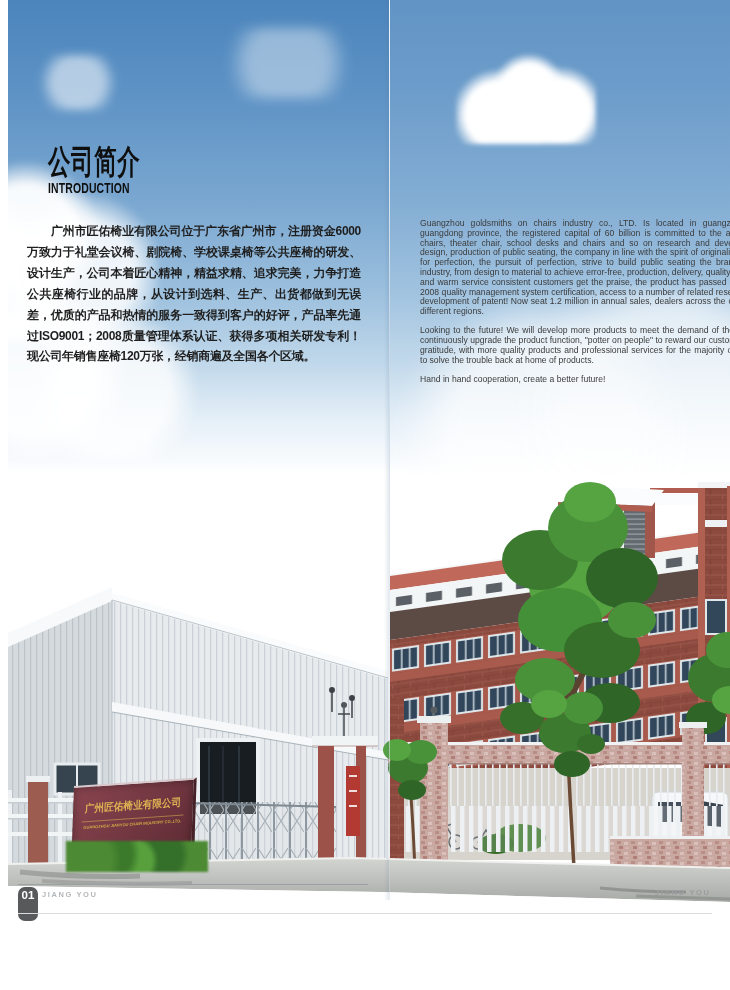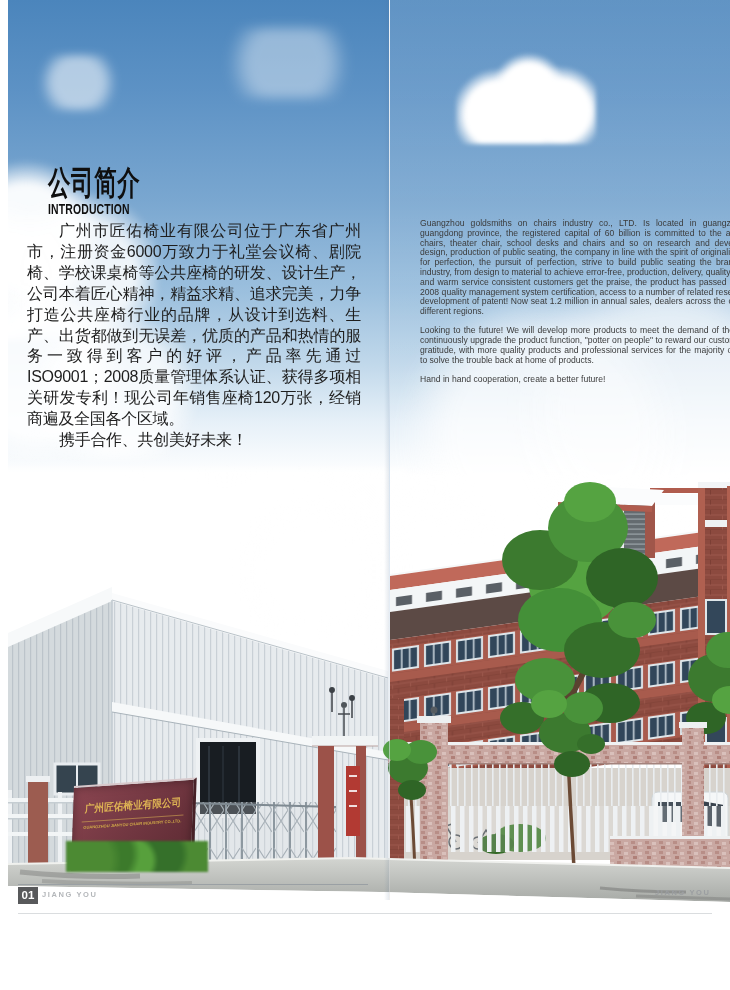--- a/index.html
+++ b/index.html
@@ -36,28 +36,28 @@
   .c7{left:5px;top:55px;width:130px;height:55px;filter:blur(4px);opacity:.55;background:
       radial-gradient(circle at 50% 50%,#ffffff 0 35%,transparent 55%);}
   .c8{left:175px;top:28px;width:210px;height:70px;filter:blur(6px);opacity:.4;background:
       radial-gradient(circle at 50% 50%,#ffffff 0 35%,transparent 55%);}
   .fold{position:absolute;left:381px;top:0;width:1px;height:900px;
         background:linear-gradient(180deg,rgba(255,255,255,.9),rgba(200,216,232,.95) 35%,
                    rgba(225,234,243,.7) 75%,rgba(210,210,210,.4));}
   .fold-sh{position:absolute;left:376px;top:0;width:5px;height:900px;
         background:linear-gradient(90deg,rgba(80,110,145,0) ,rgba(80,110,145,.14));}
 
-  .title-block{position:absolute;left:40px;top:166px;color:#0f0f0f;}
+  .title-block{position:absolute;left:40px;top:145px;color:#0f0f0f;}
   .title-cn{display:inline-block;font-size:33px;font-weight:bold;line-height:1.05;
             transform:scaleX(.68);transform-origin:left top;white-space:nowrap;letter-spacing:1px;}
   .title-en{display:block;font-size:14.5px;font-weight:bold;margin-top:0;
             transform:scaleX(.72);transform-origin:left top;white-space:nowrap;letter-spacing:.2px;}
 
-  .cn-text{position:absolute;left:19px;top:221px;width:334px;font-size:16px;line-height:20.9px;
-           font-weight:400;color:#1e1e1e;text-align:justify;letter-spacing:-.3px;}
+  .cn-text{position:absolute;left:19px;top:221px;width:334px;font-size:12px;line-height:20.9px;
+           font-weight:700;color:#1e1e1e;text-align:justify;letter-spacing:-.3px;}
   .cn-text p{margin:0;text-indent:2em;}
   .en-text{position:absolute;left:412px;top:219px;width:346px;font-size:8.6px;line-height:9.8px;
            color:#3b3b3b;text-align:justify;}
   .en-text p{margin:0 0 9.5px 0;}
 
   .photo-svg{position:absolute;left:0;top:0;width:722px;height:916px;}
 
   .sign{position:absolute;left:66px;top:786px;width:120px;height:82px;
         transform:rotate(-4deg) skewX(-6deg);transform-origin:left top;
         background:linear-gradient(135deg,#8a4550,#703640 55%,#5c2a32);
@@ -71,22 +71,22 @@
   .hedge{position:absolute;left:58px;top:841px;width:142px;height:31px;filter:blur(1px);background:
       radial-gradient(circle at 10% 60%,#4c8a33 0 24%,transparent 32%),
       radial-gradient(circle at 27% 42%,#3c7a2b 0 26%,transparent 34%),
       radial-gradient(circle at 46% 64%,#57a03c 0 26%,transparent 34%),
       radial-gradient(circle at 64% 44%,#35702a 0 27%,transparent 35%),
       radial-gradient(circle at 82% 62%,#4c8a33 0 24%,transparent 32%),
       radial-gradient(circle at 95% 50%,#3c7a2b 0 20%,transparent 30%);}
 
   .rule-top{position:absolute;left:18px;top:884px;width:350px;height:1px;background:#9aa0a4;}
   .rule-bottom{position:absolute;left:18px;top:913px;width:694px;height:1px;background:#dadddf;}
-  .pageno{position:absolute;left:18px;top:887px;width:20px;height:17px;background:#58595b;
-          color:#ffffff;font-size:11.5px;font-weight:bold;text-align:center;line-height:17px;}
+  .pageno{position:absolute;left:18px;top:887px;width:20px;height:34px;background:#58595b;
+          color:#ffffff;font-size:11.5px;font-weight:bold;text-align:center;line-height:17px;border-radius:7px;}
   .brand-left{position:absolute;left:42px;top:890px;font-size:7.5px;font-weight:bold;
               color:#b4b7ba;letter-spacing:1.6px;}
   .brand-right{position:absolute;left:655px;top:888px;font-size:7.5px;font-weight:bold;
                color:#9b9ea1;letter-spacing:1.6px;white-space:nowrap;}
 </style>
 </head>
 <body>
 
 <div class="canvas">
   <div class="sheet">
@@ -357,21 +357,20 @@
     <div class="fold-sh"></div>
     <div class="fold"></div>
 
     <div class="title-block">
       <span class="title-cn">公司简介</span>
       <span class="title-en">INTRODUCTION</span>
     </div>
 
     <div class="cn-text">
       <p>广州市匠佑椅业有限公司位于广东省广州市，注册资金6000万致力于礼堂会议椅、剧院椅、学校课桌椅等公共座椅的研发、设计生产，公司本着匠心精神，精益求精、追求完美，力争打造公共座椅行业的品牌，从设计到选料、生产、出货都做到无误差，优质的产品和热情的服务一致得到客户的好评，产品率先通过ISO9001；2008质量管理体系认证、获得多项相关研发专利！现公司年销售座椅120万张，经销商遍及全国各个区域。</p>
-      <p>携手合作、共创美好未来！</p>
     </div>
 
     <div class="en-text">
       <p>Guangzhou goldsmiths on chairs industry co., LTD. Is located in guangzhou city, guangdong province, the registered capital of 60 billion is committed to the auditorium chairs, theater chair, school desks and chairs and so on research and development, design, production of public seating, the company in line with the spirit of originality, strives for perfection, the pursuit of perfection, strive to build public seating the brand of the industry, from design to material to achieve error-free, production, delivery, quality products and warm service consistent customers get the praise, the product has passed ISO9001; 2008 quality management system certification, access to a number of related research and development of patent! Now seat 1.2 million in annual sales, dealers across the country in different regions.</p>
       <p>Looking to the future! We will develop more products to meet the demand of the market, continuously upgrade the product function, "potter on people" to reward our customers with gratitude, with more quality products and professional services for the majority of dealers to solve the trouble back at home of products.</p>
       <p>Hand in hand cooperation, create a better future!</p>
     </div>
   </div>
 
   <div class="rule-top"></div>

